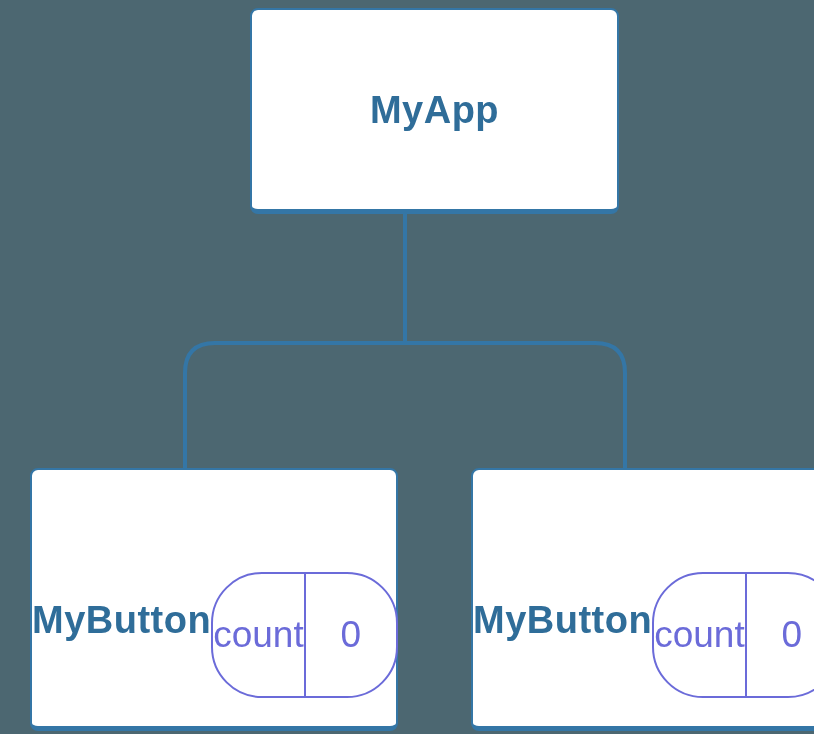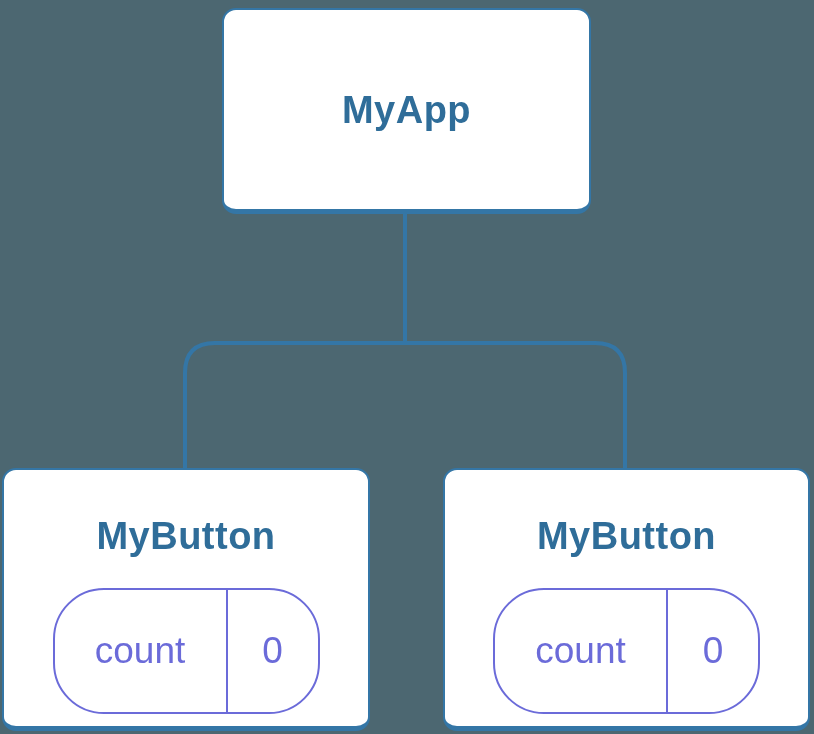--- a/index.html
+++ b/index.html
@@ -29,34 +29,35 @@
   .connector path {
     stroke: var(--line-blue);
     stroke-width: 4;
     fill: none;
   }
   .node {
     position: absolute;
     background: var(--node-fill);
     border: 2px solid var(--line-blue);
     border-bottom-width: 5px;
-    border-radius: 14px;
+    border-radius: 8px;
+    margin-left: 28px;
   }
   .node-root {
     left: 222px; top: 8px;
     width: 369px; height: 206px;
     display: flex;
     align-items: center;
     justify-content: center;
   }
   .node-child {
     top: 468px;
     height: 263px;
     display: flex;
-    flex-direction: column;
+    flex-direction: row;
     align-items: center;
     padding-top: 44px;
   }
   .node-child.left  { left: 2px;   width: 368px; }
   .node-child.right { left: 443px; width: 367px; }
   .node-title {
     font-size: 38px;
     font-weight: 600;
     line-height: 44px;
     color: var(--title-blue);

